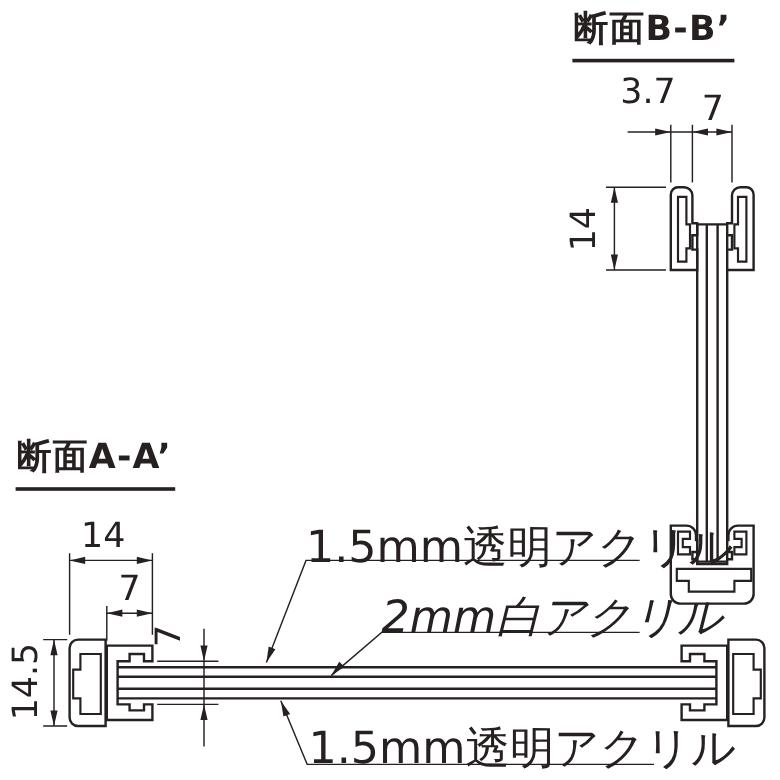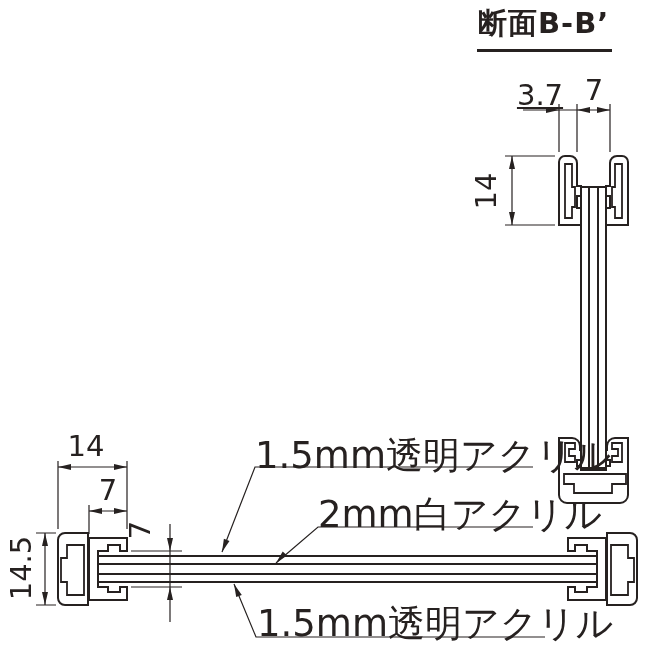--- a/index.html
+++ b/index.html
@@ -136,27 +136,28 @@
         <polygon class="ah" points="276,563 287.1,555.6 282.7,551.4"></polygon>
       </g>
       <g>
         <path class="d" d="M545,637 H256 L234,584"></path>
         <polygon class="ah" points="234,584 241.8,594.9 236.2,597.1"></polygon>
       </g>
     </g>
   </svg>
 
   <div class="lbl title" style="left:477px; top:4px;">断面B-B’</div>
+  <div class="lbl title" style="left:13px; top:361px;">断面A-A’</div>
 
-  <div class="lbl num" style="left:540px; top:95px;text-decoration:underline;">3.7</div>
+  <div class="lbl num" style="left:540px; top:76px;">3.7</div>
   <div class="lbl num" style="left:594px; top:90px;">7</div>
   <div class="lbl num rot" style="left:486px; top:191px;">14</div>
 
   <div class="lbl num" style="left:86px; top:446px;">14</div>
   <div class="lbl num" style="left:108px; top:490px;">7</div>
   <div class="lbl num rot" style="left:140px; top:530px;">7</div>
   <div class="lbl num rot" style="left:21px; top:568px;">14.5</div>
 
   <div class="lbl ann" style="left:255px; top:431px;">1.5mm透明アクリル</div>
-  <div class="lbl ann" style="left:318px; top:490px;">2mm白アクリル</div>
+  <div class="lbl ann" style="left:318px; top:490px;font-style:italic;">2mm白アクリル</div>
   <div class="lbl ann" style="left:257px; top:599px;">1.5mm透明アクリル</div>
 
 </div>
 
 </body></html>

